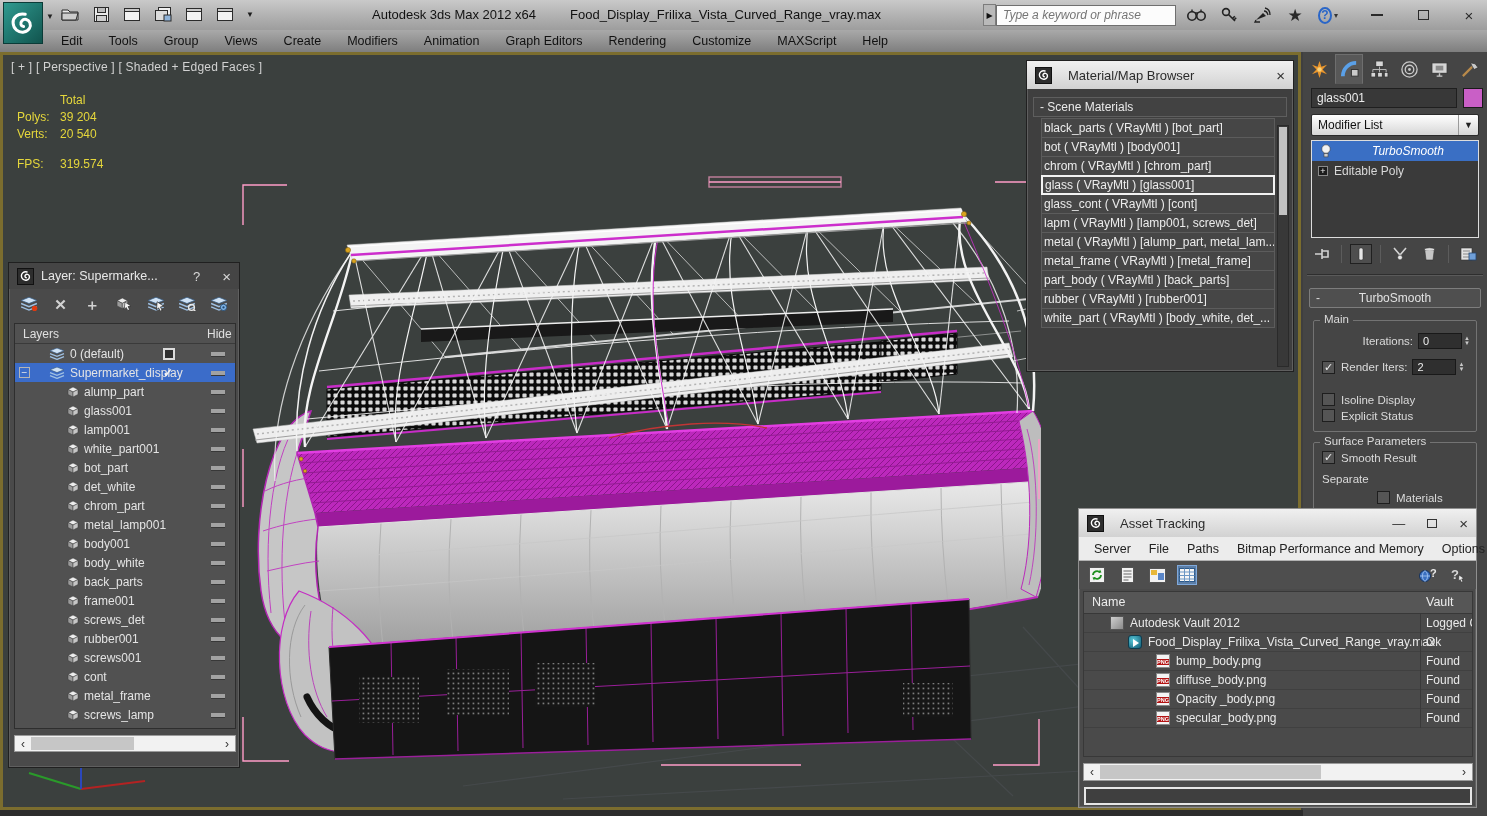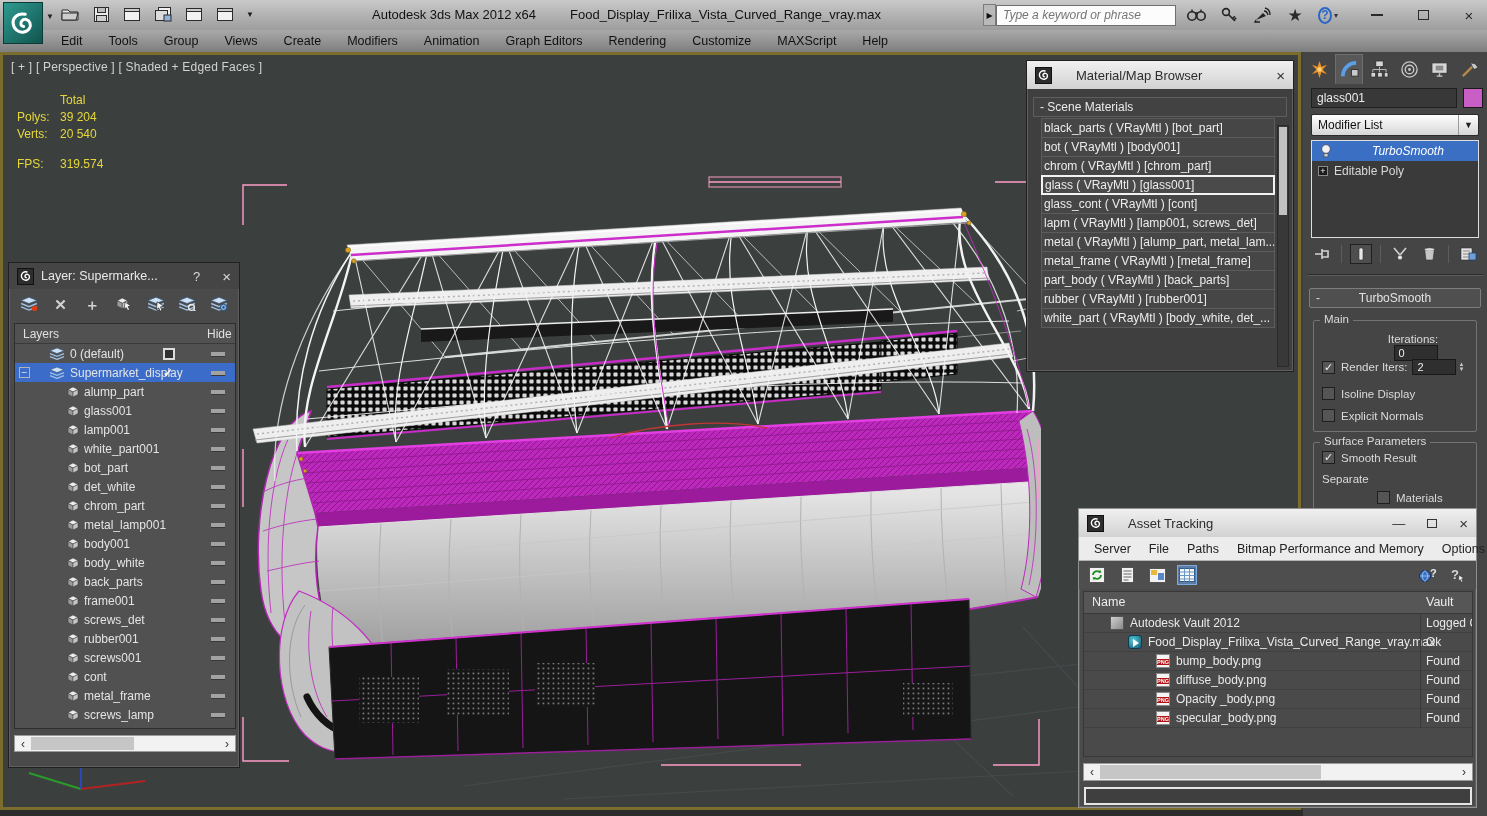--- a/index.html
+++ b/index.html
@@ -91,21 +91,21 @@
     font-size:11px;display:flex;align-items:center;padding-left:4px;}
   .spinner{display:flex;flex-direction:column;margin-left:2px;}
   .spinner span{font-size:6px;color:#c9c9c9;line-height:5px;cursor:pointer;}
   .chk{width:13px;height:13px;background:#555555;border:1px solid #1e1e1e;margin-right:6px;
     display:flex;align-items:center;justify-content:center;cursor:pointer;flex:0 0 auto;}
   .chk.checked::after{content:"✓";color:#f2f2f2;font-size:11px;line-height:1;}
 
   
   .fwin{position:absolute;background:#4a4a4a;border:1px solid #202020;box-shadow:0 0 0 1px #5f5f5f inset;}
   .fw-title-dark{height:26px;display:flex;align-items:center;gap:7px;padding:0 8px;background:#454545;}
-  .fw-title-light{height:28px;display:flex;align-items:center;gap:24px;padding:0 8px;
+  .fw-title-light{height:28px;display:flex;align-items:center;gap:16px;padding:0 8px;
     background:linear-gradient(#f0f0f0,#d2d2d2);}
   .fw-title-dark .t{font-size:12.5px;color:#e8e8e8;}
   .fw-title-light .t{font-size:13px;color:#2c2c2c;}
   .mini-logo{width:17px;height:17px;background:#2d2d2d;border:1px solid #111;
     display:flex;align-items:center;justify-content:center;}
   .tbtn{margin-left:auto;display:flex;gap:22px;align-items:center;}
   .tbtn .b{font-size:13px;cursor:pointer;}
 
   
   .layer-panel{left:8px;top:262px;width:232px;height:506px;}
@@ -660,44 +660,44 @@
     </div>
     <div class="cmd-divider"></div>
 
     <div class="rollout-head">
       <span class="minus">-</span>
       <span class="ttl">TurboSmooth</span>
     </div>
 
     <div class="groupbox gb-main">
       <span class="glabel">Main</span>
-      <div class="prow" style="left:28px;top:12px;width:142px;justify-content:flex-end;flex-direction:column;">
+      <div class="prow" style="left:14px;top:12px;width:142px;justify-content:flex-end;">
         <span>Iterations:</span>
         <span class="spinfield" style="margin-left:5px;">0</span>
         <span class="spinner">
             <span>▲</span>
             <span>▼</span>
           </span>
       </div>
       <div class="prow" style="left:8px;top:38px;width:148px;">
         <span class="chk checked"></span>
         <span>Render Iters:</span>
         <span class="spinfield" style="margin-left:5px;">2</span>
         <span class="spinner">
             <span>▲</span>
             <span>▼</span>
           </span>
       </div>
-      <div class="prow" style="left:8px;top:66px;">
+      <div class="prow" style="left:8px;top:72px;">
         <span class="chk"></span>
         <span>Isoline Display</span>
       </div>
       <div class="prow" style="left:8px;top:88px;">
         <span class="chk"></span>
-        <span>Explicit Normals</span>
+        <span>Explicit Status</span>
       </div>
     </div>
 
     <div class="groupbox gb-surface">
       <span class="glabel">Surface Parameters</span>
       <div class="prow" style="left:8px;top:8px;">
         <span class="chk checked"></span>
         <span>Smooth Result</span>
       </div>
       <div class="prow" style="left:8px;top:30px;">

